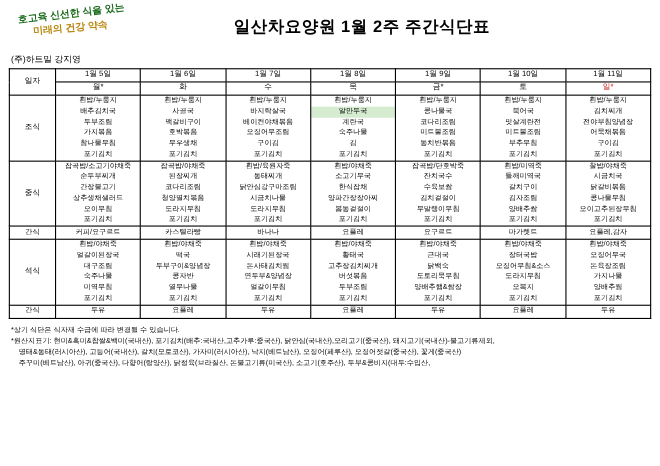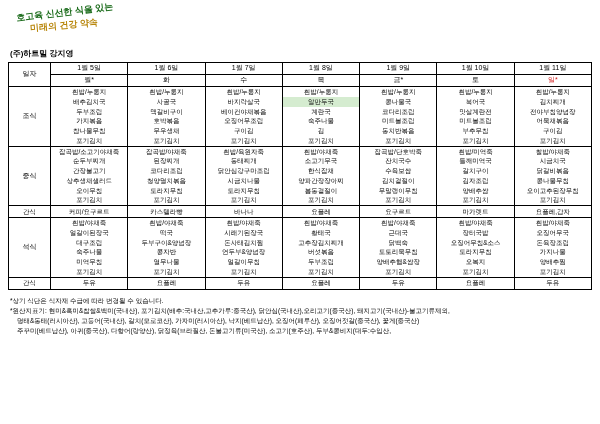--- a/index.html
+++ b/index.html
@@ -55,21 +55,21 @@
   .title {
     flex: 1 1 auto;
     text-align: center;
     font-size: 15px;
     font-weight: bold;
     letter-spacing: 0.5px;
     margin-left: -40px;
   }
   .subtitle {
     font-size: 8px;
-    font-weight: bold;
+    font-weight: normal;
     margin: 4px 0 3px 2px;
   }
   table.menu {
     border-collapse: collapse;
     table-layout: fixed;
     width: 584px;
     font-size: 6.5px;
     line-height: 1.45;
   }
   table.menu td, table.menu th {
@@ -112,20 +112,21 @@
 </head>
 <body>
 
 <div class="page">
 
   <div class="header">
     <div class="logo">
       <div class="logo-line logo-l1">호고육 신선한 식을 있는</div>
       <div class="logo-line logo-l2">미래의 건강 약속</div>
     </div>
+    <div class="title">일산차요양원  1월 2주 주간식단표</div>
   </div>
 
   <div class="subtitle">(주)하트밀 강지영</div>
 
   <table class="menu">
     <colgroup>
       <col class="col-label">
       <col>
         <col>
         <col>

